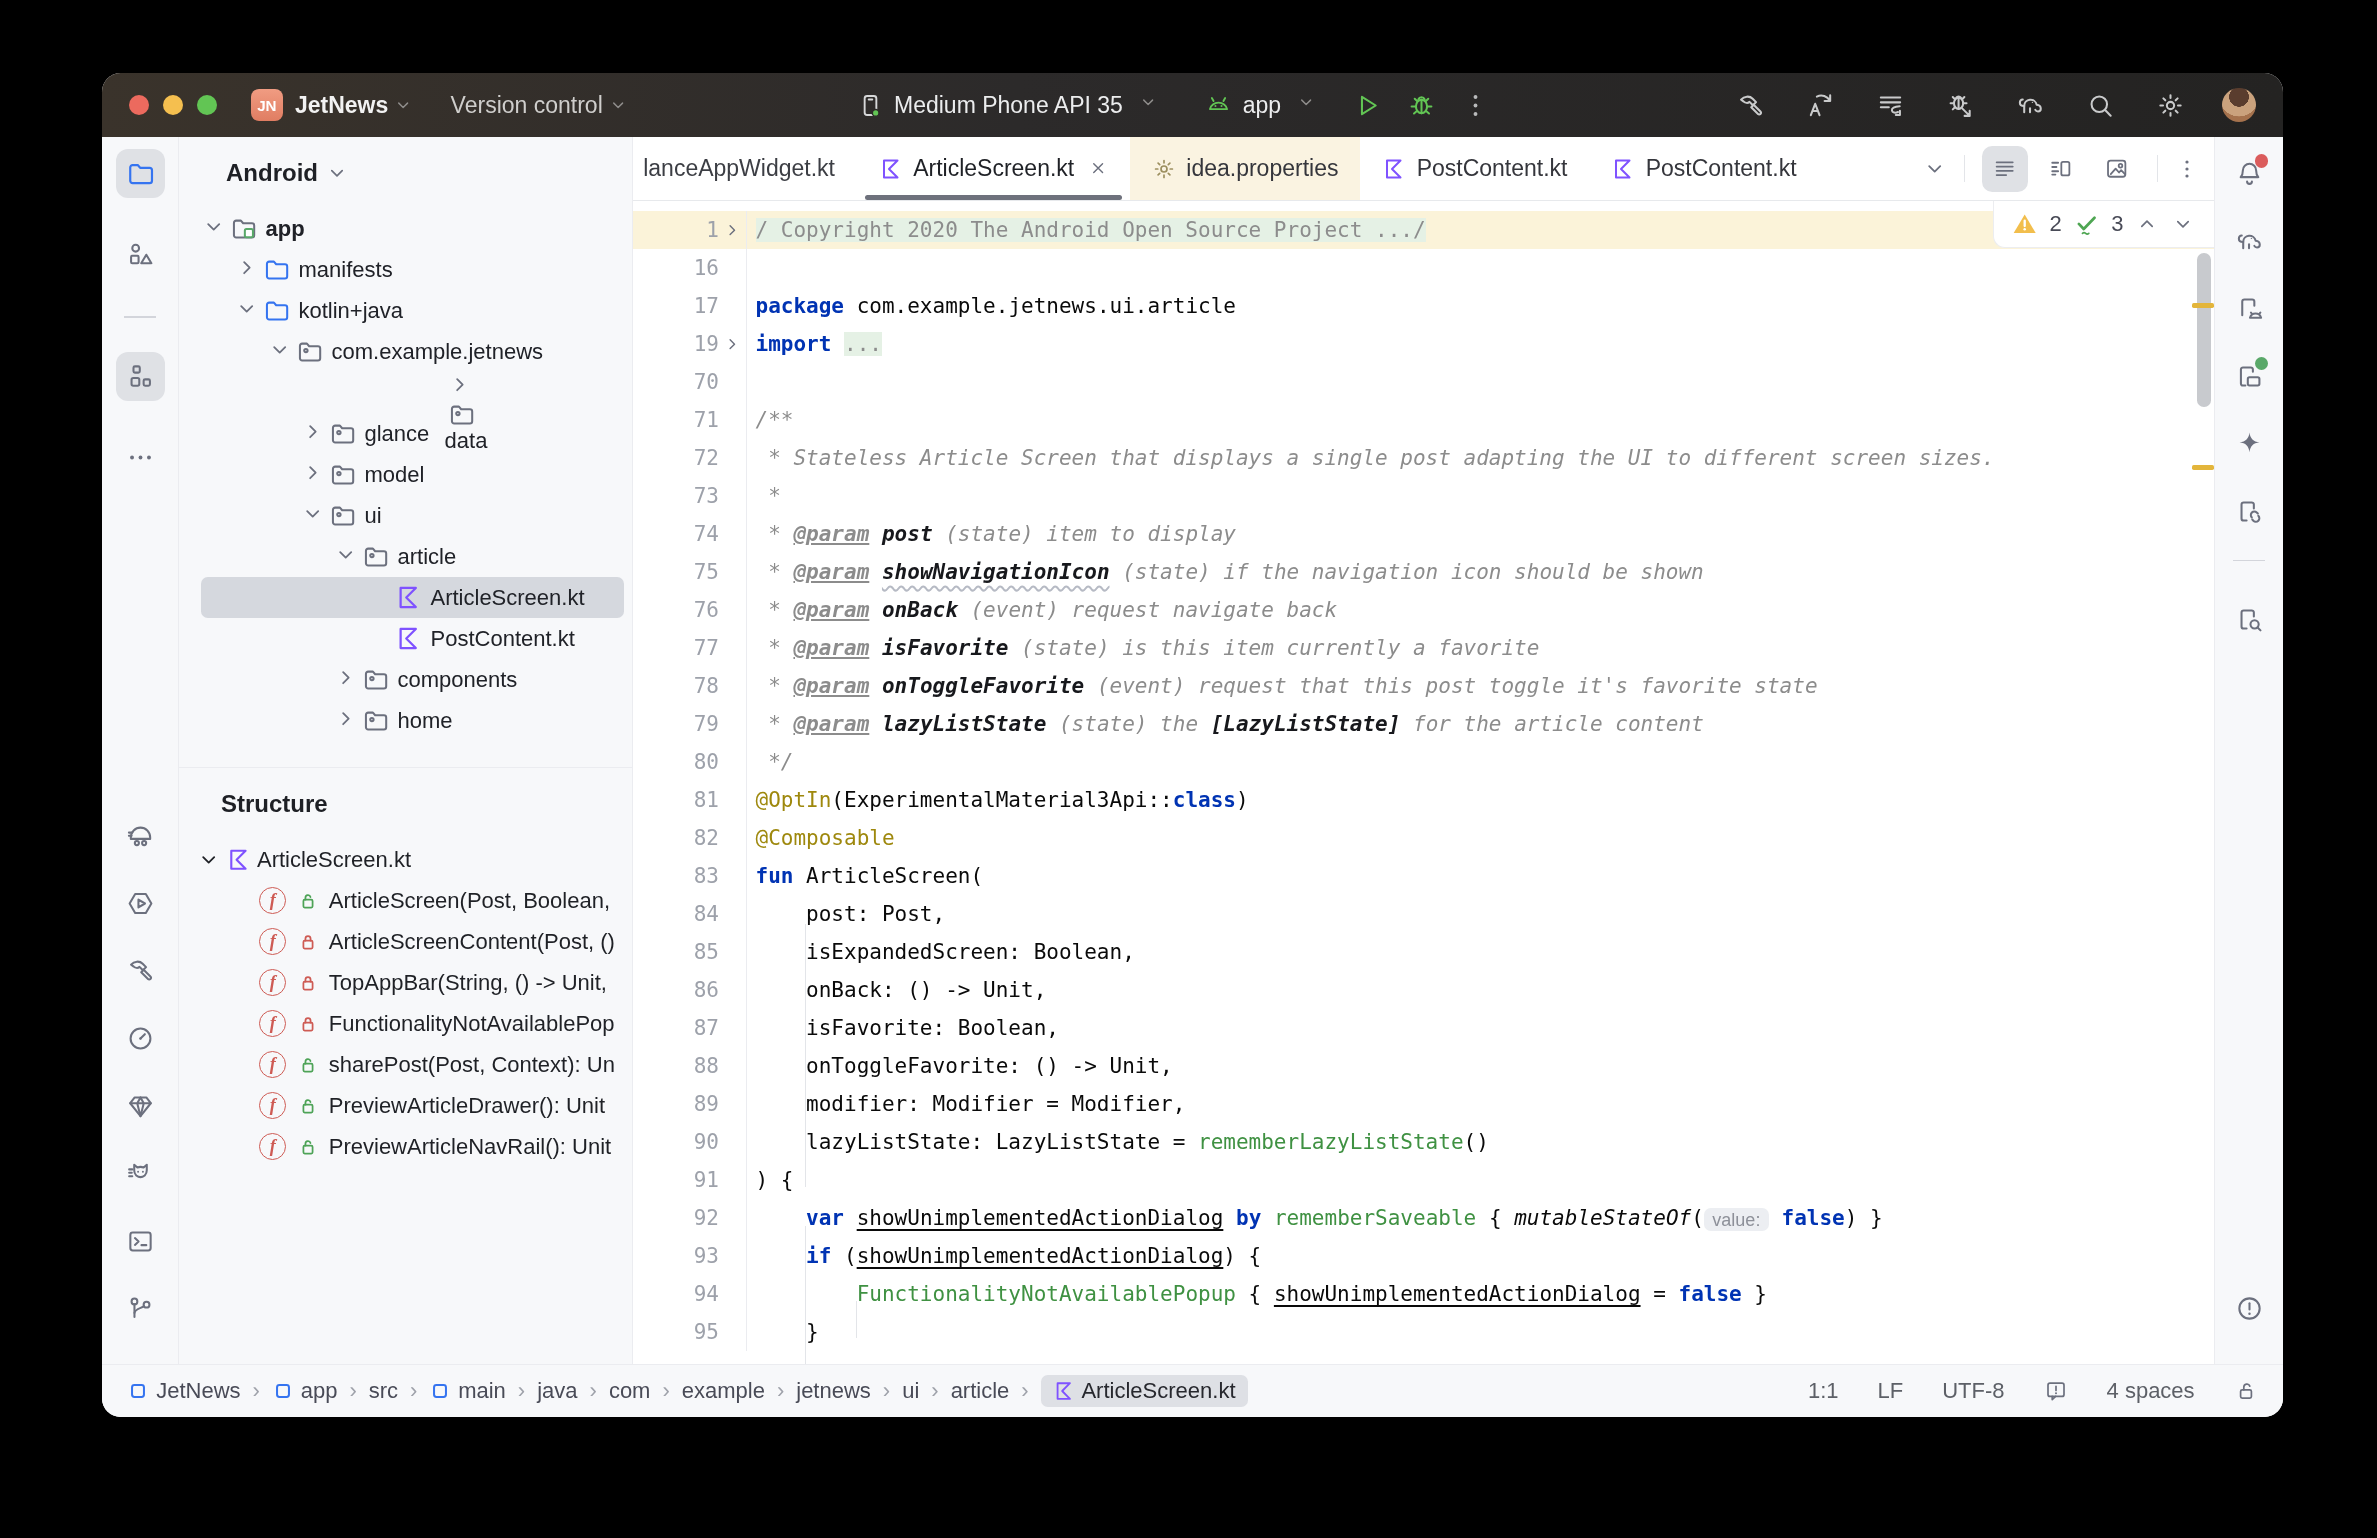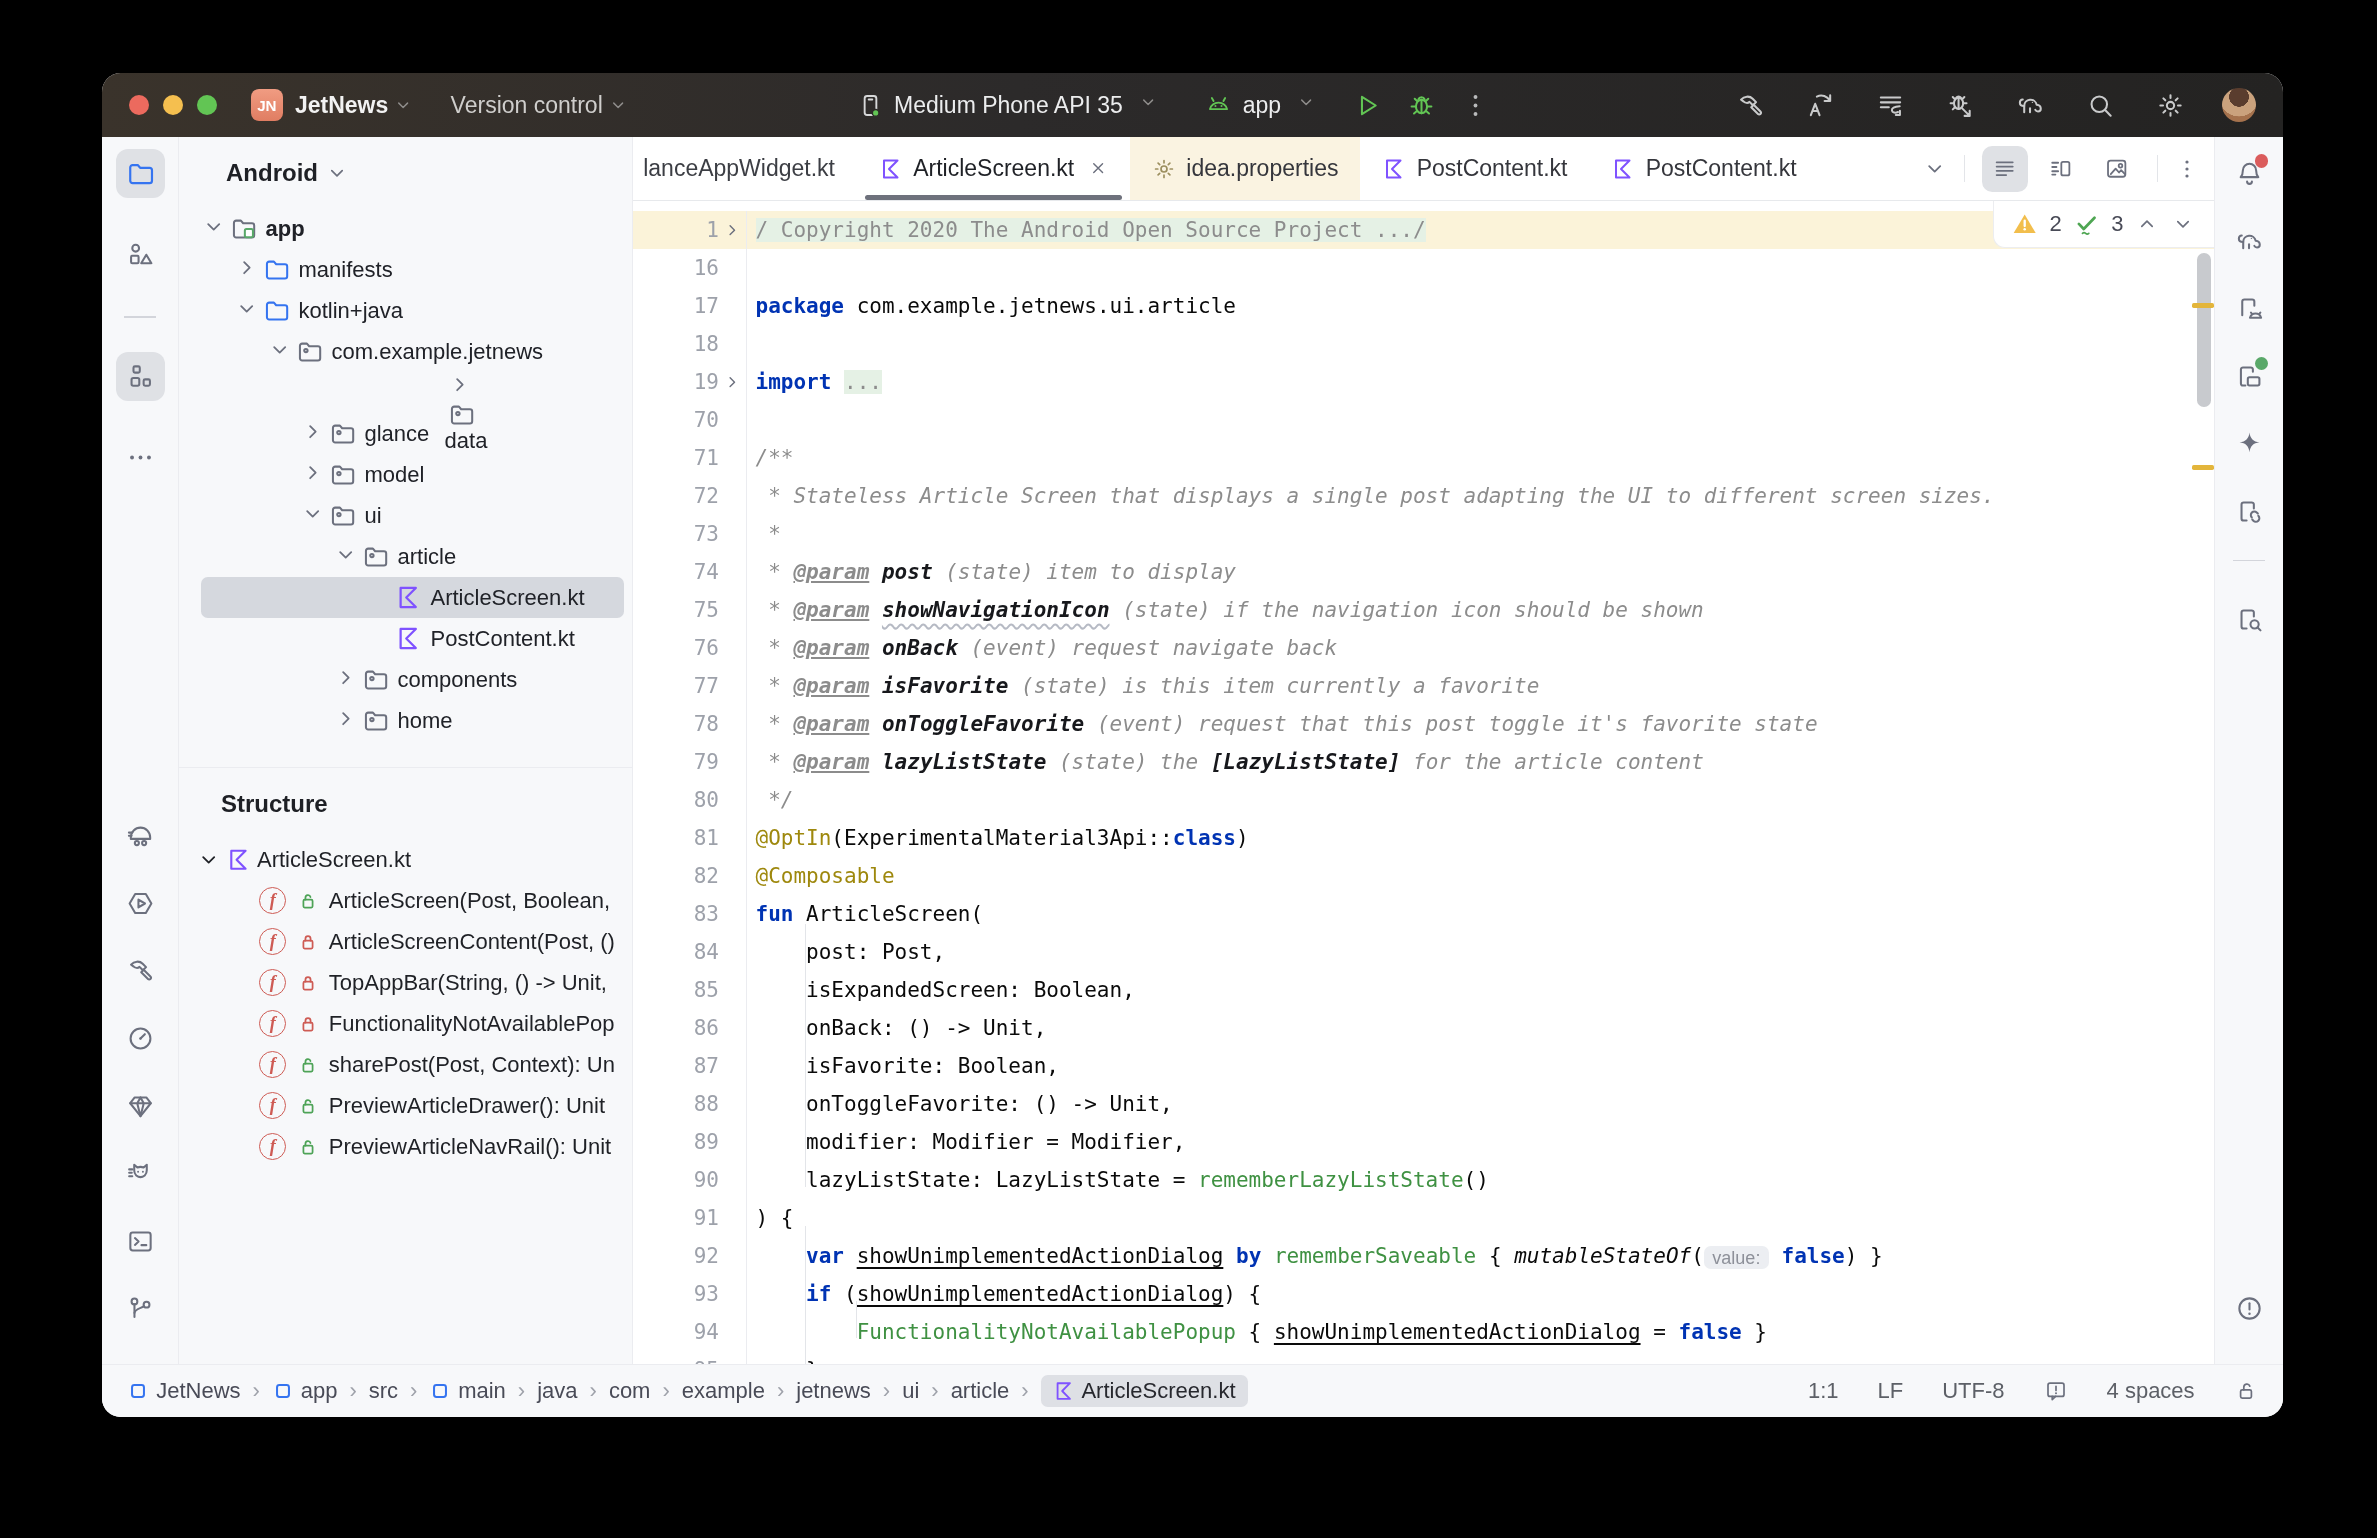--- a/index.html
+++ b/index.html
@@ -737,21 +737,20 @@
           </div>
         </div>
 
         <div class="editor">
           <div class="lines">
               <div class="crow hl"><div class="gut"><span class="ln">1</span><span class="fold"><span class="ic" style="width: 20.3px; height: 20.3px;"><svg viewBox="0 0 24 24" fill="none" stroke="currentColor" stroke-width="1.7" stroke-linecap="round" stroke-linejoin="round">
                         <path d="M9.6 6.8l5.2 5.2-5.2 5.2"></path>
                       </svg></span></span></div><div class="code"><span class="s-fold">/ Copyright 2020 The Android Open Source Project .../</span></div></div>
               <div class="crow"><div class="gut"><span class="ln">16</span><span class="fold"></span></div><div class="code"></div></div>
               <div class="crow"><div class="gut"><span class="ln">17</span><span class="fold"></span></div><div class="code"><span class="s-kw">package</span><span class="s-p"> com.example.jetnews.ui.article</span></div></div>
-              <div class="crow"><div class="gut"><span class="ln">18</span><span class="fold"></span></div><div class="code"></div></div>
               <div class="crow"><div class="gut"><span class="ln">19</span><span class="fold"><span class="ic" style="width: 20.3px; height: 20.3px;"><svg viewBox="0 0 24 24" fill="none" stroke="currentColor" stroke-width="1.7" stroke-linecap="round" stroke-linejoin="round">
                         <path d="M9.6 6.8l5.2 5.2-5.2 5.2"></path>
                       </svg></span></span></div><div class="code"><span class="s-kw">import</span><span class="s-p"> </span><span class="s-fold">...</span></div></div>
               <div class="crow"><div class="gut"><span class="ln">70</span><span class="fold"></span></div><div class="code"></div></div>
               <div class="crow"><div class="gut"><span class="ln">71</span><span class="fold"></span></div><div class="code"><span class="s-cmt">/**</span></div></div>
               <div class="crow"><div class="gut"><span class="ln">72</span><span class="fold"></span></div><div class="code"><span class="s-cmt"> * Stateless Article Screen that displays a single post adapting the UI to different screen sizes.</span></div></div>
               <div class="crow"><div class="gut"><span class="ln">73</span><span class="fold"></span></div><div class="code"><span class="s-cmt"> *</span></div></div>
               <div class="crow"><div class="gut"><span class="ln">74</span><span class="fold"></span></div><div class="code"><span class="s-cmt"> * </span><span class="s-tag">@param</span><span class="s-cmt"> </span><span class="s-db">post</span><span class="s-cmt"> (state) item to display</span></div></div>
               <div class="crow"><div class="gut"><span class="ln">75</span><span class="fold"></span></div><div class="code"><span class="s-cmt"> * </span><span class="s-tag">@param</span><span class="s-cmt"> </span><span class="s-dbw">showNavigationIcon</span><span class="s-cmt"> (state) if the navigation icon should be shown</span></div></div>
               <div class="crow"><div class="gut"><span class="ln">76</span><span class="fold"></span></div><div class="code"><span class="s-cmt"> * </span><span class="s-tag">@param</span><span class="s-cmt"> </span><span class="s-db">onBack</span><span class="s-cmt"> (event) request navigate back</span></div></div>

